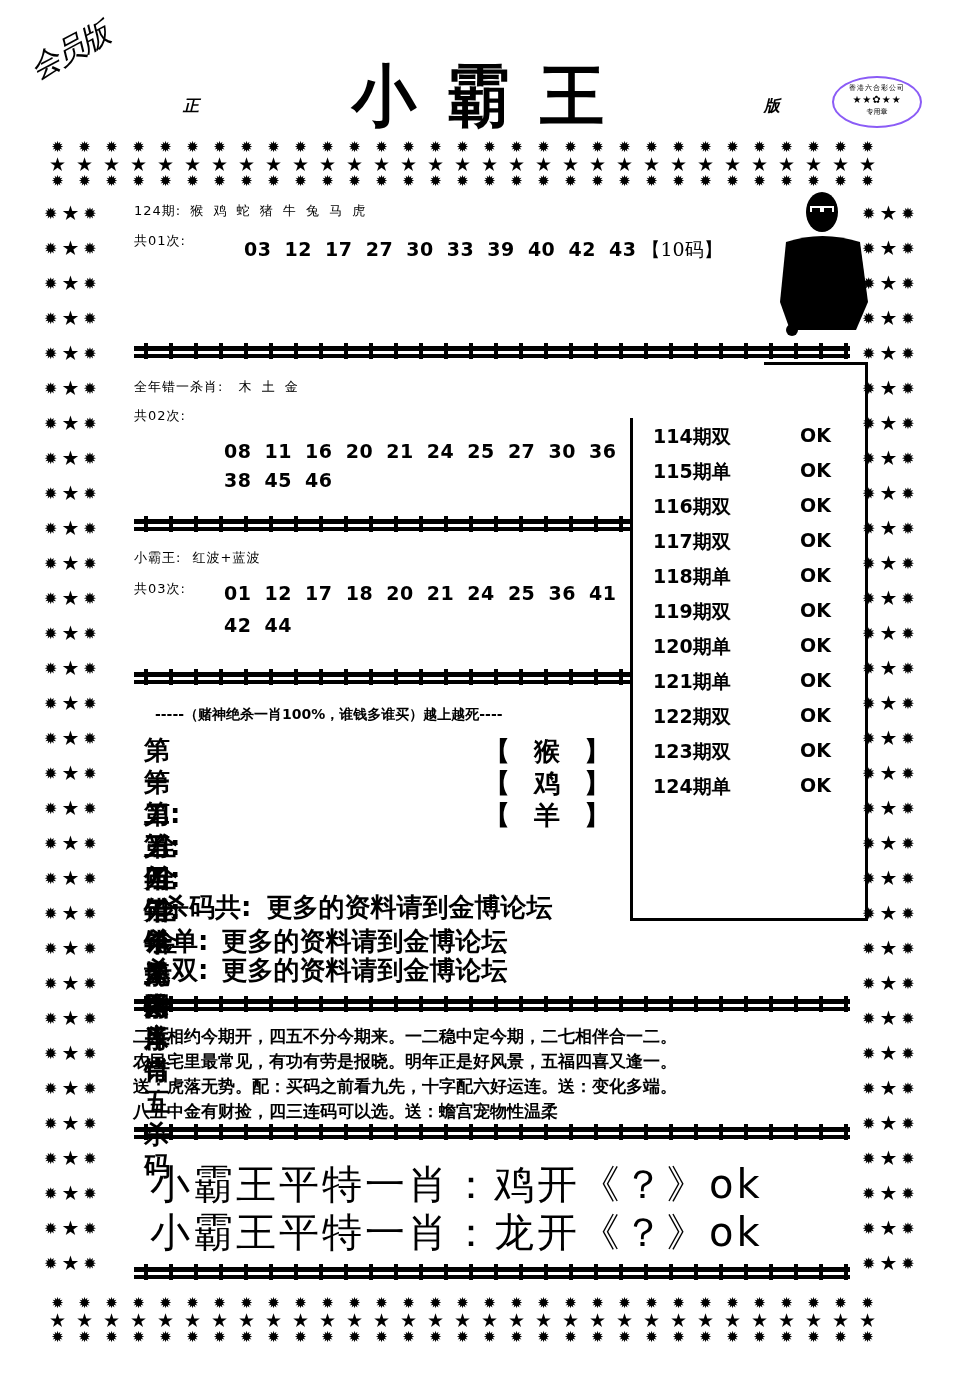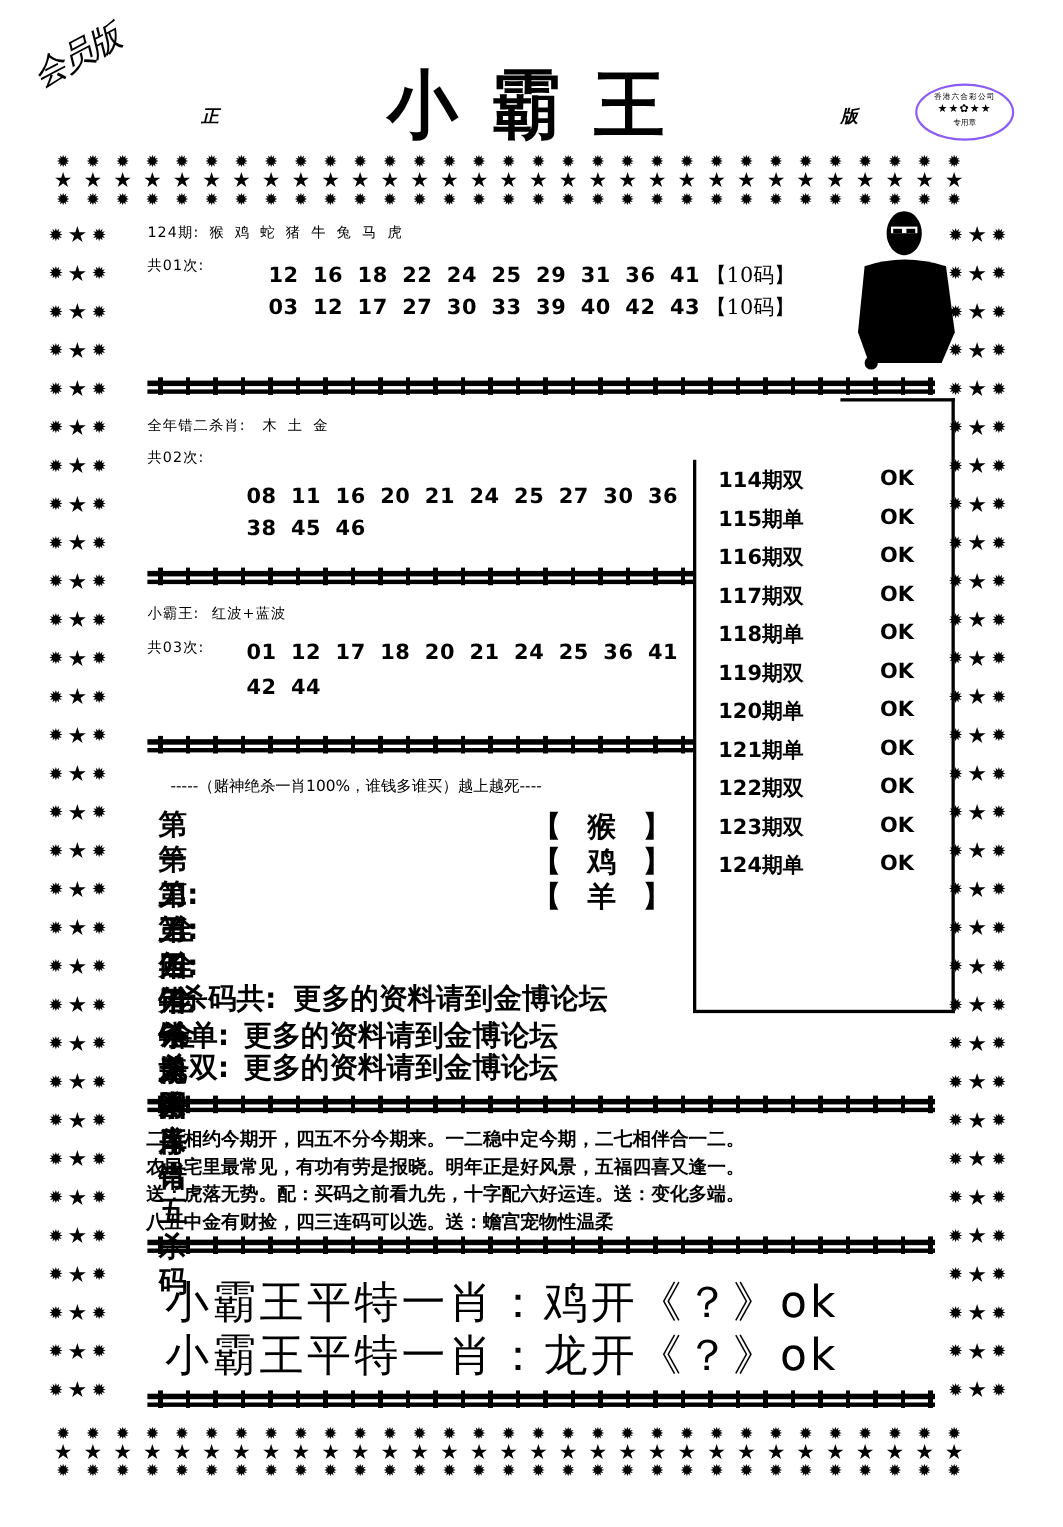--- a/index.html
+++ b/index.html
@@ -39,21 +39,21 @@
   
   .lbl { font-size:13px; font-weight:normal; letter-spacing:1px; }
   .nums { font-size:19px; font-weight:bold; word-spacing:6px; letter-spacing:0.5px; }
   .br10 { font-family:"DejaVu Serif",serif; font-weight:normal; font-size:19px; }
   .rbox-left { left:630px; top:418px; width:3px; height:502px; background:#000; }
   .rbox-bottom { left:630px; top:918px; width:238px; height:3px; background:#000; }
   .hist { left:653px; top:424px; }
   .hist-row { height:35px; display:flex; font-size:19px; font-weight:bold; }
   .hist-row .p { width:147px; }
 
-  .kill-head { left:155px; top:706px; font-size:14px; font-weight:normal; }
+  .kill-head { left:155px; top:706px; font-size:14px; font-weight:bold; }
   .knife { left:144px; font-size:26px; font-weight:bold; line-height:32px; }
   .knife-br { left:484px; font-size:26px; font-weight:bold; width:126px; display:flex; justify-content:space-between; }
   .more { left:146px; font-size:26px; font-weight:bold; }
   .poem { left:133px; top:1024px; font-size:17px; font-weight:bold; line-height:25px; width:730px; white-space:nowrap; }
   .big { left:150px; font-size:40px; letter-spacing:3px; line-height:48px; }
 
   .portrait { left:776px; top:190px; width:94px; height:150px; }
 </style>
 </head>
 <body>
@@ -706,24 +706,20 @@
   <circle cx="16" cy="140" r="6" fill="#000"></circle>
 </svg>
 
 <div class="abs lbl" style="left:134px; top:202px;">
   <span>124期:</span>
   <span style="margin-left:4px; word-spacing:4px;">猴 鸡 蛇 猪 牛 兔 马 虎</span>
 </div>
 <div class="abs lbl" style="left:134px; top:232px;">共01次:</div>
 <div class="abs" style="left:244px; top:237px;">
   <div style="height:29px;">
-    <span class="nums">12 16 18 22 24 25 29 31 36 41</span>
-    <span class="br10">【10码】</span>
-  </div>
-  <div style="height:29px;">
     <span class="nums">03 12 17 27 30 33 39 40 42 43</span>
     <span class="br10">【10码】</span>
   </div>
 </div>
 
 <div class="rail" style="left:134px; top:343px; width:716px;">
     <div class="bar1"></div>
     <div class="bar2"></div>
     <div class="posts"></div>
   </div>
@@ -773,21 +769,21 @@
       <span class="p">123期双</span>
       <span>OK</span>
     </div>
     <div class="hist-row">
       <span class="p">124期单</span>
       <span>OK</span>
     </div>
   </div>
 
 <div class="abs lbl" style="left:134px; top:378px;">
-  <span>全年错二杀肖:</span>
+  <span>全年错一杀肖:</span>
   <span style="margin-left:10px; word-spacing:4px;">木 土 金</span>
 </div>
 <div class="abs lbl" style="left:134px; top:407px;">共02次:</div>
 <div class="abs nums" style="left:224px; top:440px;">08 11 16 20 21 24 25 27 30 36</div>
 <div class="abs nums" style="left:224px; top:469px;">38 45 46</div>
 
 <div class="rail" style="left:134px; top:516px; width:496px;">
     <div class="bar1"></div>
     <div class="bar2"></div>
     <div class="posts"></div>

